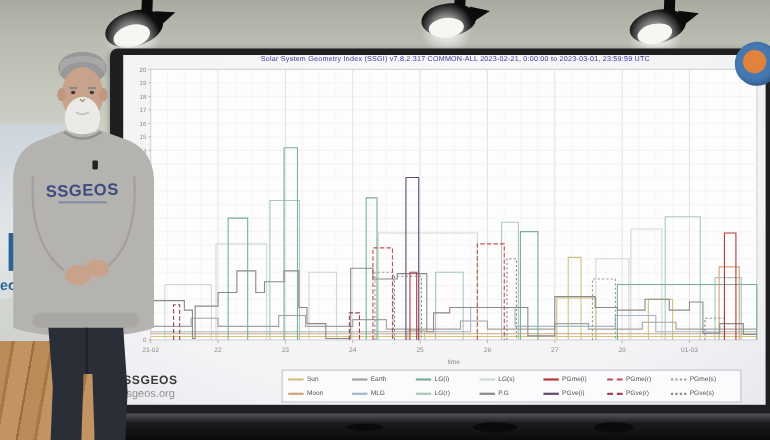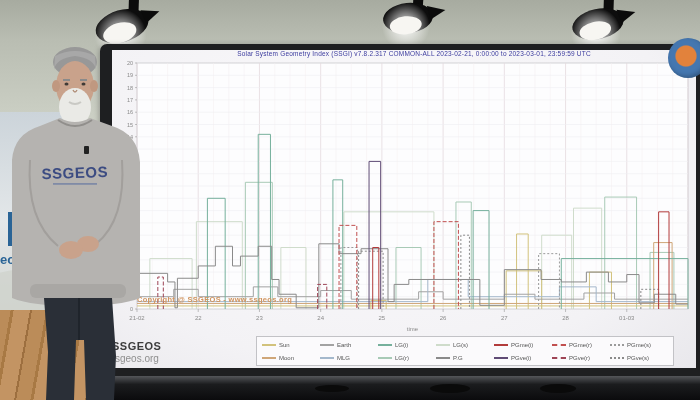--- a/index.html
+++ b/index.html
@@ -213,21 +213,20 @@
       <path d="M137 273.33 H167.61111111111111 V281.94 H174.95777777777778 V307.77 H177.40666666666667 V278.25 H198.22222222222223 V265.95 H215.36444444444444 V246.27 H232.50666666666666 V265.95 H240.46555555555557 V256.11 H258.22 V246.27 H271.68888888888887 V279.48 H279.03555555555556 V294.24 H296.1777777777778 V307.77 H318.83000000000004 V243.81 H339.0333333333333 V253.65 H361.0733333333334 V248.73 H388.01111111111106 V301.62 H394.1333333333334 V284.4 H408.82666666666665 V279.48 H479.84444444444443 V305.31 H504.3333333333333 V269.64 H541.0666666666666 V279.48 H561.27 V281.94 H586.3711111111111 V272.1 H608.411111111111 V281.94 H626.7777777777778 V274.56 H639.0222222222221 V302.85 H654.3277777777778 V294.24 H675.7555555555556 V304.08 H688" fill="none" stroke="#8a8a8a" stroke-width="1"></path>
       <path d=" M340.87 309 V247.5 H357.4 V309 M538.6177777777777 309 V253.65 H559.4333333333334 V309" fill="none" stroke="#9a9a9a" stroke-width="1" stroke-dasharray="2,2"></path>
       <path d=" M358.62444444444446 309 V251.19 H383.11333333333334 V309 M460.86555555555555 309 V235.2 H469.43666666666667 V309 M640.8588888888889 309 V289.32 H658.6133333333332 V309" fill="none" stroke="#8a8a8a" stroke-width="1" stroke-dasharray="2,2"></path>
       <path d=" M339.0333333333333 309 V225.36 H356.78777777777776 V309 M433.92777777777775 309 V221.67000000000002 H458.4166666666667 V309" fill="none" stroke="#c14f4f" stroke-width="1" stroke-dasharray="4,2"></path>
       <path d=" M157.81555555555556 309 V277.02 H163.32555555555555 V309 M317.60555555555555 309 V284.4 H326.7888888888889 V309" fill="none" stroke="#9e4455" stroke-width="1" stroke-dasharray="4,2"></path>
       <path d=" M372.7055555555555 309 V247.5 H378.8277777777778 V309 M658.6133333333332 309 V211.82999999999998 H669.021111111111 V309" fill="none" stroke="#b23b3b" stroke-width="1"></path>
       <path d=" M369.03222222222223 309 V161.4 H380.6644444444445 V309" fill="none" stroke="#5f4b75" stroke-width="1"></path>
     </svg>
 
   <div id="chart-title" class="abs">Solar System Geometry Index (SSGI) v7.8.2.317 COMMON-ALL 2023-02-21,  0:00:00 to 2023-03-01,  23:59:59 UTC</div>
-  <div id="watermark" class="abs">Copyright @ SSGEOS - www.ssgeos.org</div>
   <div id="screen-footer-brand" class="abs">SSGEOS</div>
   <div id="screen-footer-url" class="abs">ssgeos.org</div>
 
   <div id="legend" class="abs">
       <div class="li">
         <span class="sw" style="border-top: 2px solid rgb(210, 194, 124);"></span>
         <span>Sun</span>
       </div>
       <div class="li">
         <span class="sw" style="border-top: 2px solid rgb(207, 166, 120);"></span>

